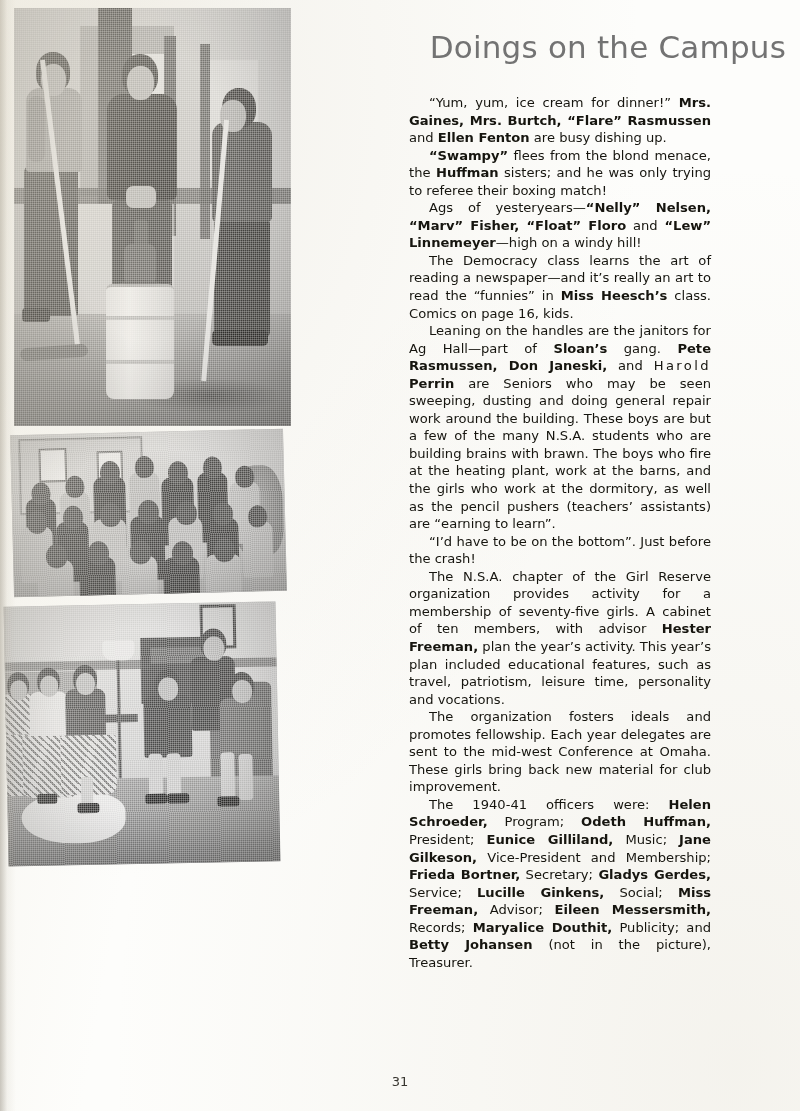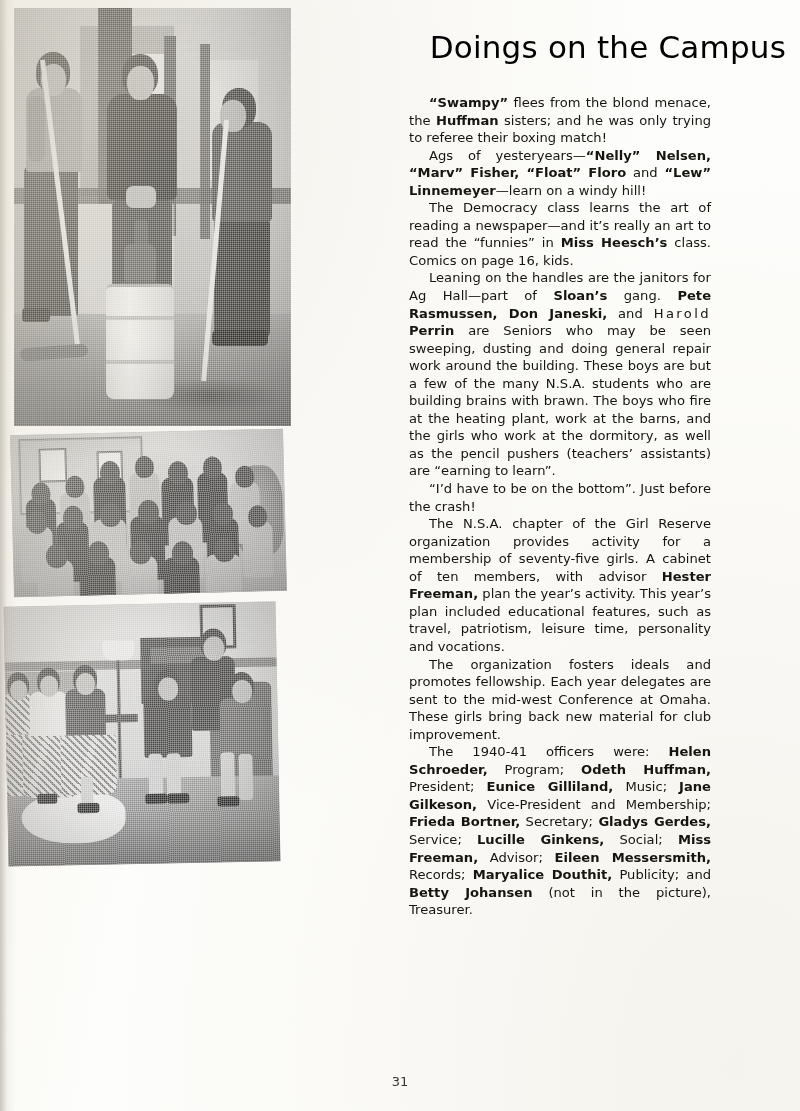--- a/index.html
+++ b/index.html
@@ -334,21 +334,21 @@
 
   
   #headline {
     position: absolute;
     left: 386px; top: 8px;
     width: 400px;
     text-align: right;
     font-size: 31px;
     font-weight: 400;
     letter-spacing: 0.2px;
-    color: #000000;
+    color: #737373;
     font-family: "DejaVu Sans", sans-serif;
     z-index: 7;
   }
   #article {
     position: absolute;
     left: 409px; top: 94px;
     width: 302px;
     z-index: 7;
     font-size: 13.1px;
     line-height: 17.55px;
@@ -541,22 +541,23 @@
       <div class="shoe" style="left:210px; top:194px; width:22px; height:10px;"></div>
     </div>
 
     <div class="halftone"></div>
     <div class="vignette"></div>
   </div>
 
   <h1 id="headline">Doings on the Campus</h1>
 
   <div id="article">
+      <p><span>“Yum, yum, ice cream for dinner!” </span><b>Mrs. Gaines, Mrs. Burtch, “Flare” Rasmussen</b><span> and </span><b>Ellen Fenton</b><span> are busy dishing up.</span></p>
       <p><b>“Swampy”</b><span> flees from the blond menace, the </span><b>Huffman</b><span> sisters; and he was only trying to referee their boxing match!</span></p>
-      <p><span>Ags of yesteryears—</span><b>“Nelly” Nelsen, “Marv” Fisher, “Float” Floro</b><span> and </span><b>“Lew” Linnemeyer</b><span>—learn on a windy hill!</span></p>
+      <p><span>Ags of yesteryears—</span><b>“Nelly” Nelsen, “Marv” Fisher, “Float” Floro</b><span> and </span><b>“Lew” Linnemeyer</b><span>—high on a windy hill!</span></p>
       <p><span>The Democracy class learns the art of reading a newspaper—and it’s really an art to read the “funnies” in </span><b>Miss Heesch’s</b><span> class. Comics on page 16, kids.</span></p>
       <p><span>Leaning on the handles are the janitors for Ag Hall—part of </span><b>Sloan’s</b><span> gang. </span><b>Pete Rasmussen, Don Janeski,</b><span> and </span><b class="spaced">Harold</b><span> </span><b>Perrin</b><span> are Seniors who may be seen sweeping, dusting and doing general repair work around the building. These boys are but a few of the many N.S.A. students who are building brains with brawn. The boys who fire at the heating plant, work at the barns, and the girls who work at the dormitory, as well as the pencil pushers (teachers’ assistants) are “earning to learn”.</span></p>
       <p><span>“I’d have to be on the bottom”. Just before the crash!</span></p>
       <p><span>The N.S.A. chapter of the Girl Reserve organization provides activity for a membership of seventy-five girls. A cabinet of ten members, with advisor </span><b>Hester Freeman,</b><span> plan the year’s activity. This year’s plan included educational features, such as travel, patriotism, leisure time, personality and vocations.</span></p>
       <p><span>The organization fosters ideals and promotes fellowship. Each year delegates are sent to the mid-west Conference at Omaha. These girls bring back new material for club improvement.</span></p>
       <p><span>The 1940-41 officers were: </span><b>Helen Schroeder,</b><span> Program; </span><b>Odeth Huffman,</b><span> President; </span><b>Eunice Gilliland,</b><span> Music; </span><b>Jane Gilkeson,</b><span> Vice-President and Membership; </span><b>Frieda Bortner,</b><span> Secretary; </span><b>Gladys Gerdes,</b><span> Service; </span><b>Lucille Ginkens,</b><span> Social; </span><b>Miss Freeman,</b><span> Advisor; </span><b>Eileen Messersmith,</b><span> Records; </span><b>Maryalice Douthit,</b><span> Publicity; and </span><b>Betty Johansen</b><span> (not in the picture), Treasurer.</span></p>
     </div>
 
   <div id="page-number">31</div>
 

